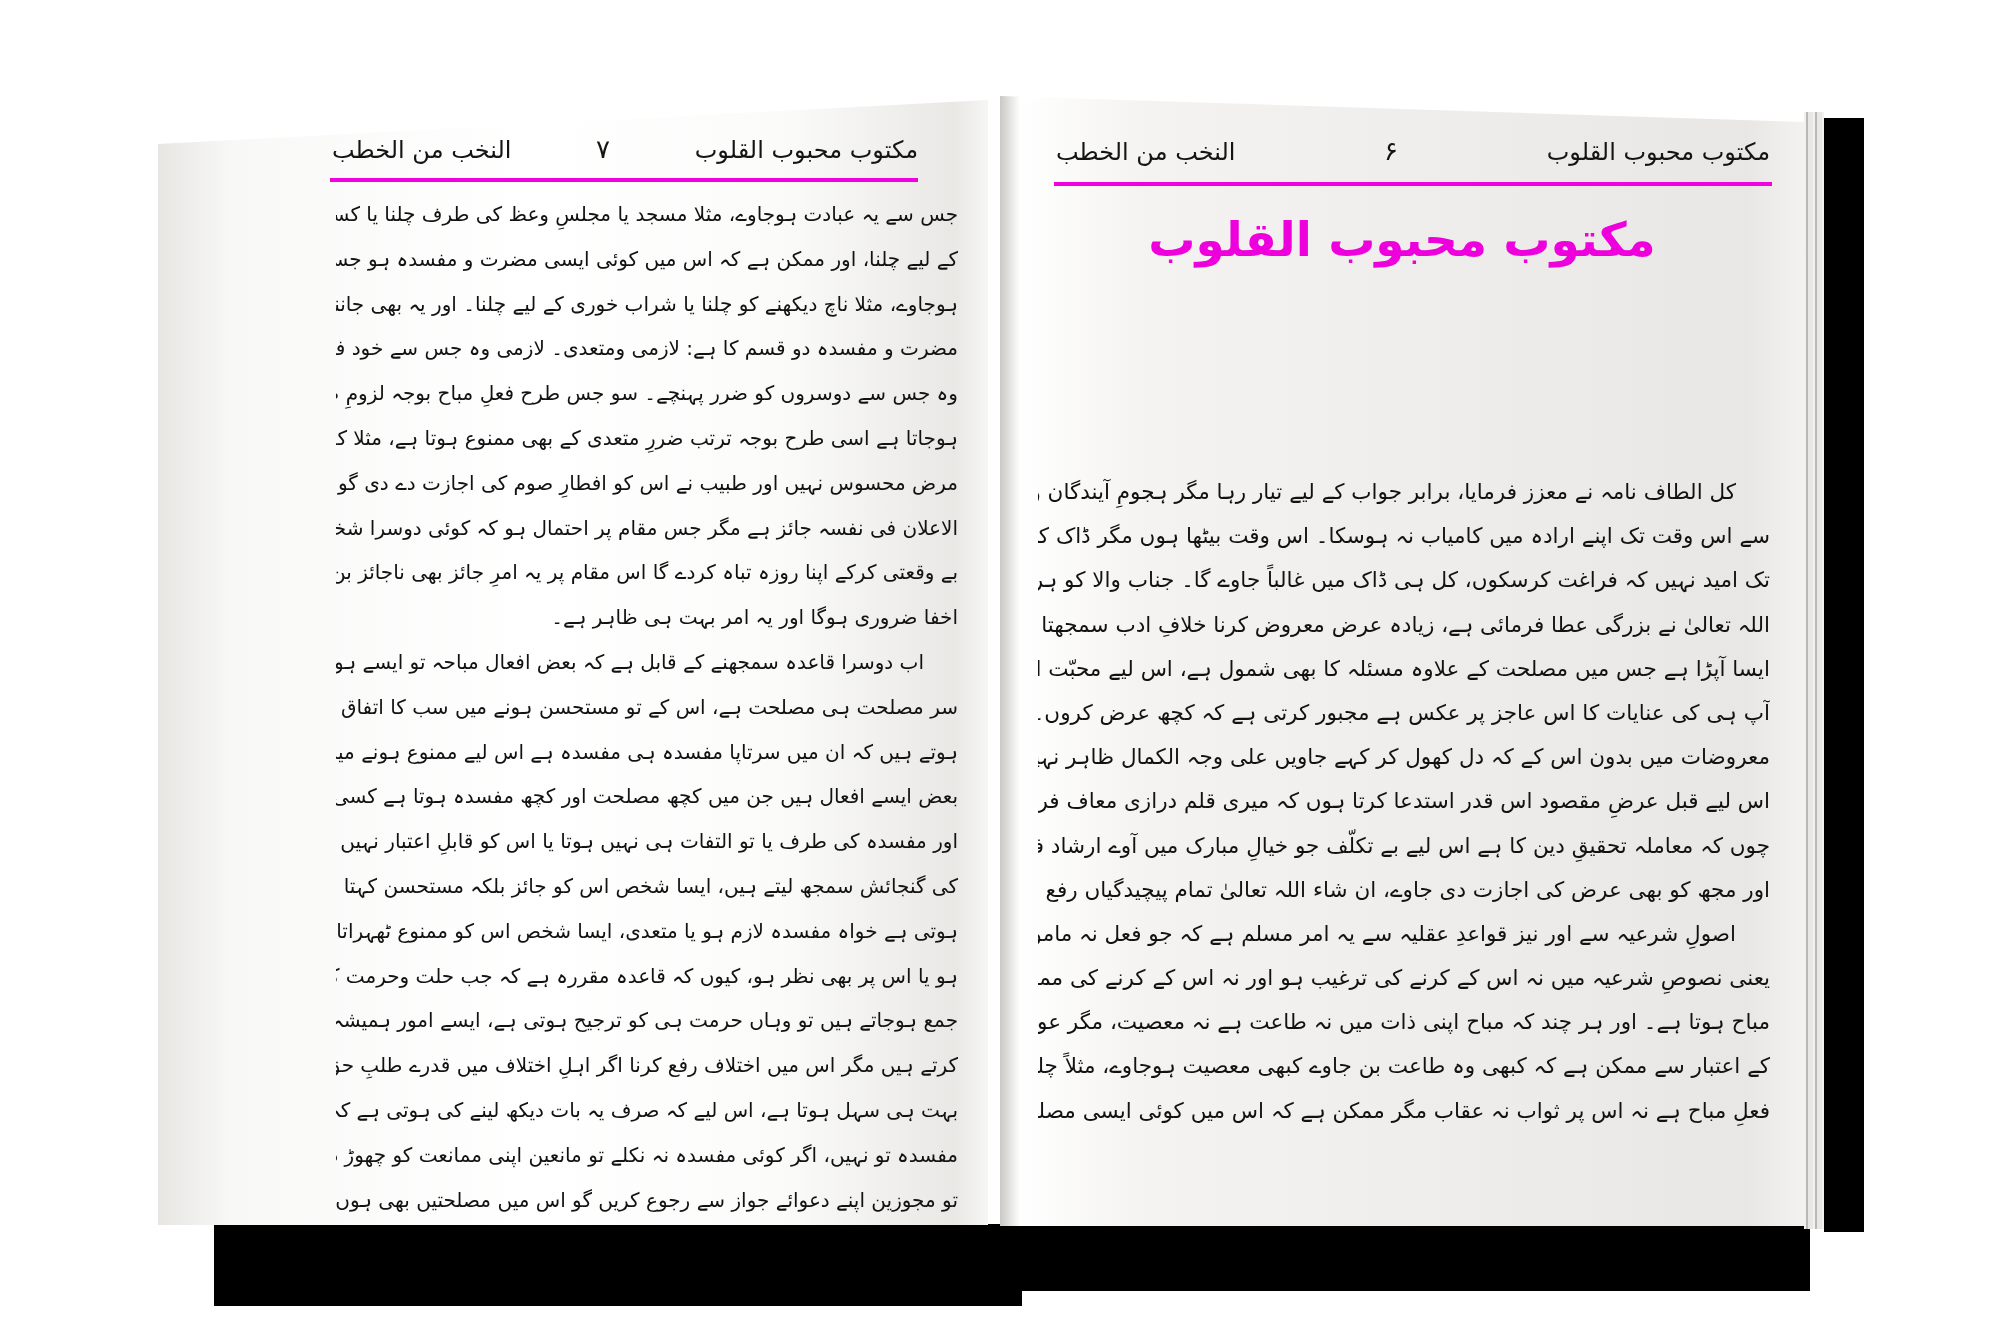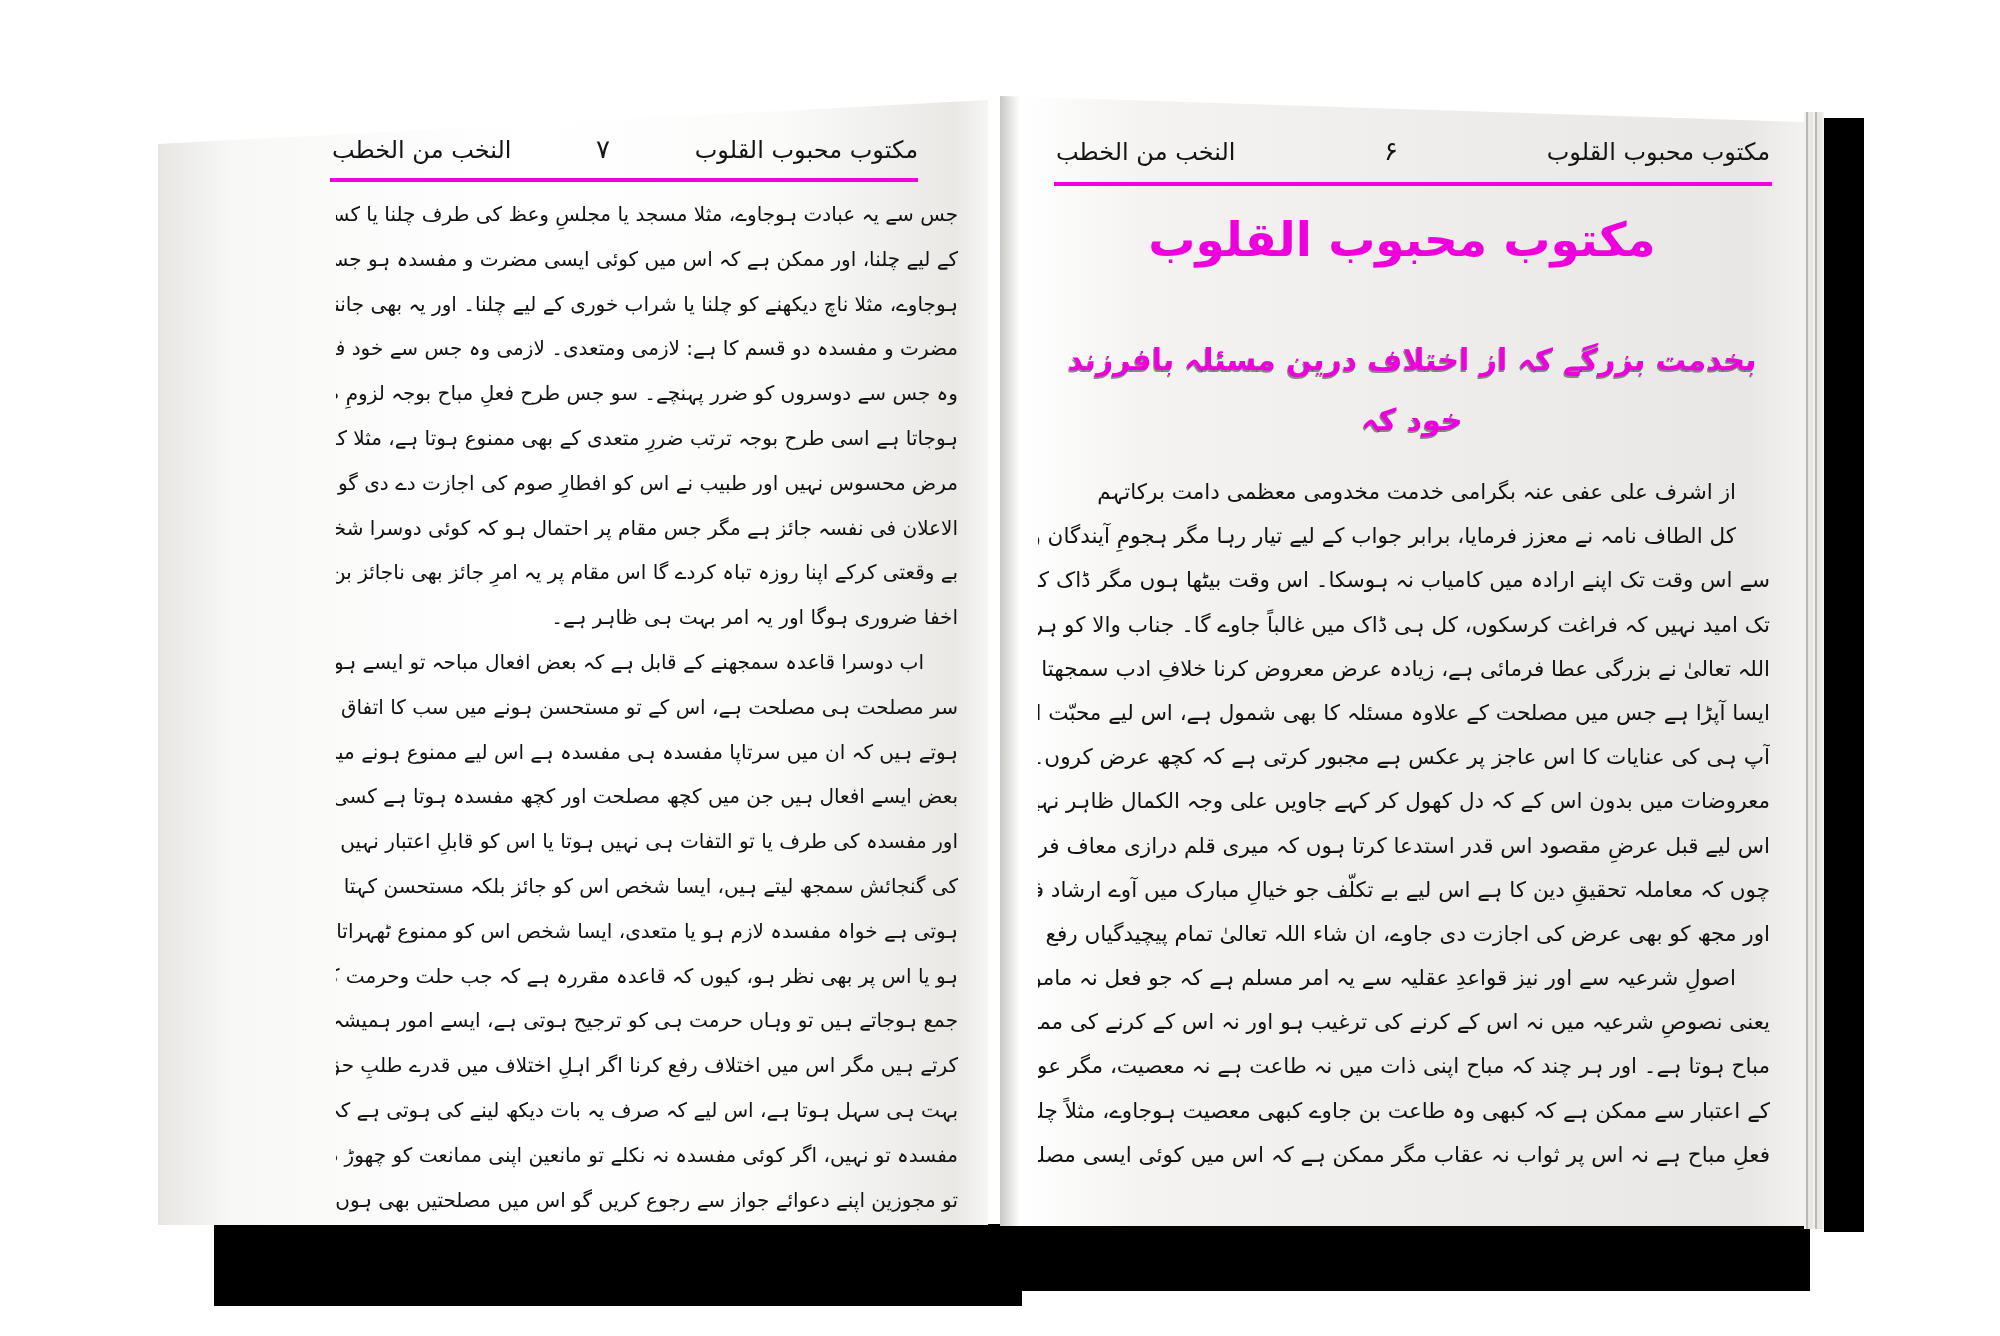--- a/index.html
+++ b/index.html
@@ -94,25 +94,23 @@
     <div class="hdr hdr-right">
       <span>مکتوب محبوب القلوب</span>
       <span class="pagenum">۶</span>
       <span>النخب من الخطب</span>
     </div>
     <div class="rule rule-right"></div>
 
     <div class="chapter-title">مکتوب محبوب القلوب</div>
 
     <div class="subtitle">
-      <div>بخدمت بزرگے کہ از اختلاف درین مسئلہ بافرزند خود کہ</div>
     </div>
 
     <div class="body body-right">
-        <div class="tline indent end">از اشرف علی عفی عنہ بگرامی خدمت مخدومی معظمی دامت برکاتہم</div>
         <div class="tline indent">کل الطاف نامہ نے معزز فرمایا، برابر جواب کے لیے تیار رہا مگر ہجومِ آیندگان وروندگان</div>
         <div class="tline">سے اس وقت تک اپنے ارادہ میں کامیاب نہ ہوسکا۔ اس وقت بیٹھا ہوں مگر ڈاک کے وقت</div>
         <div class="tline">تک امید نہیں کہ فراغت کرسکوں، کل ہی ڈاک میں غالباً جاوے گا۔ جناب والا کو ہر طرح</div>
         <div class="tline">اللہ تعالیٰ نے بزرگی عطا فرمائی ہے، زیادہ عرض معروض کرنا خلافِ ادب سمجھتا ہوں مگر معاملہ</div>
         <div class="tline">ایسا آپڑا ہے جس میں مصلحت کے علاوہ مسئلہ کا بھی شمول ہے، اس لیے محبّت اور خیر خواہی جو</div>
         <div class="tline">آپ ہی کی عنایات کا اس عاجز پر عکس ہے مجبور کرتی ہے کہ کچھ عرض کروں۔ اور ایسے</div>
         <div class="tline">معروضات میں بدون اس کے کہ دل کھول کر کہے جاویں علی وجہ الکمال ظاہر نہیں ہوسکتے۔</div>
         <div class="tline">اس لیے قبل عرضِ مقصود اس قدر استدعا کرتا ہوں کہ میری قلم درازی معاف فرمائی جاوے۔ اور</div>
         <div class="tline">چوں کہ معاملہ تحقیقِ دین کا ہے اس لیے بے تکلّف جو خیالِ مبارک میں آوے ارشاد فرمایا جاوے</div>
         <div class="tline end">اور مجھ کو بھی عرض کی اجازت دی جاوے، ان شاء اللہ تعالیٰ تمام پیچیدگیاں رفع ہوجاویں گی۔</div>

